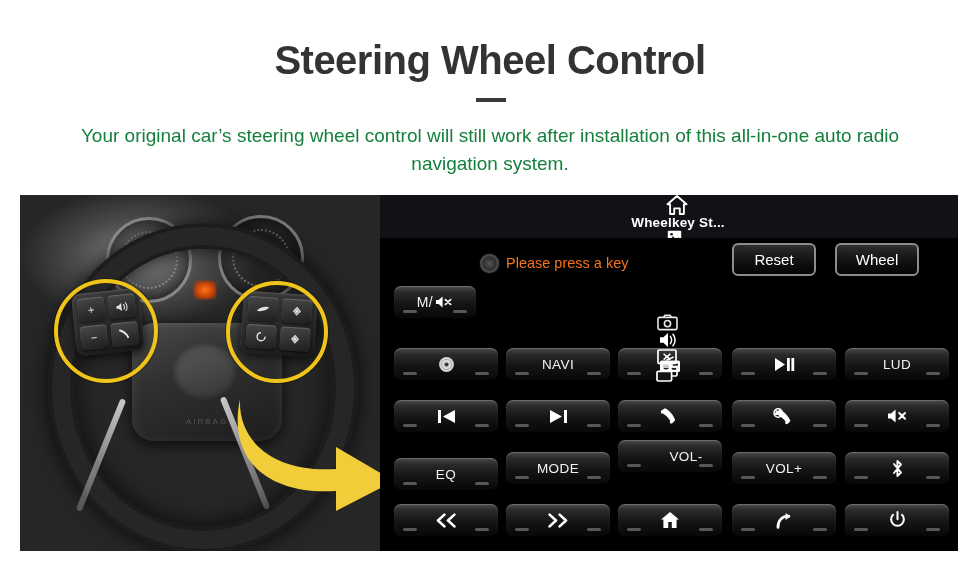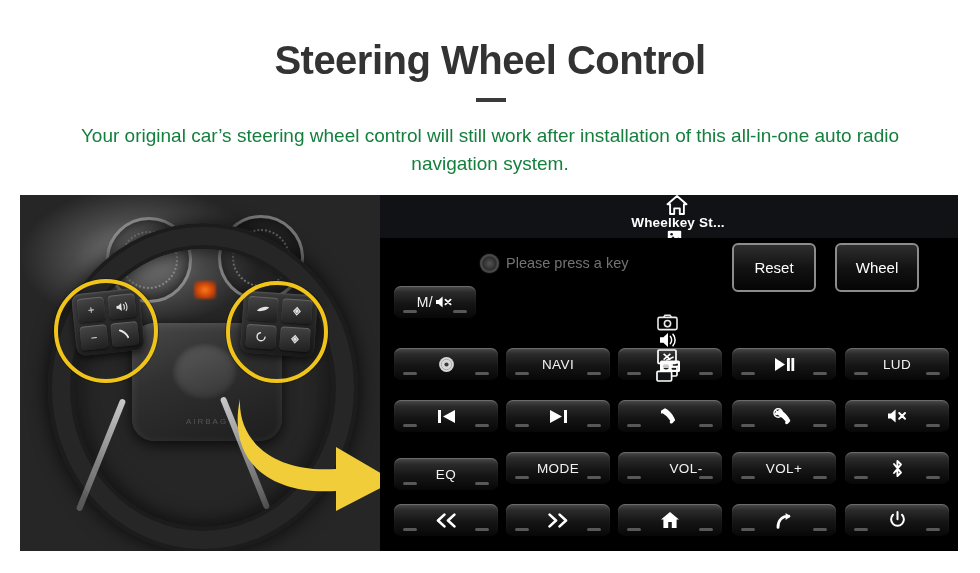--- a/index.html
+++ b/index.html
@@ -162,25 +162,25 @@
 
   .press-row {
     position:absolute; left:0; top:8px; width:578px; height:34px;
   }
   .press-ind {
     position:absolute; left:100px; top:8px; width:19px; height:19px; border-radius:50%;
     background: radial-gradient(circle at 50% 50%, #545454 0%, #2e2e2e 48%, #7c7c7c 70%, #3a3a3a 100%);
     box-shadow: inset 0 0 3px rgba(0,0,0,.9), 0 0 2px rgba(255,255,255,.2);
   }
   .press-text {
-    position:absolute; left:126px; top:8px; font-size:14.5px; color:#737373; line-height:19px;
+    position:absolute; left:126px; top:8px; font-size:14.5px; color:#f97316; line-height:19px;
   }
 
   .topbtn {
-    position:absolute; height: 49px; width: 84px;
+    position:absolute; height: 33px; width: 84px;
     border-radius: 6px;
     background: linear-gradient(180deg,#2e2e2e 0%, #121212 52%, #050505 100%);
     border: 2px solid #8c8c8c;
     color:#fff; font-size:15px;
     display:flex; align-items:center; justify-content:center;
     box-shadow: 0 1px 2px rgba(0,0,0,.8);
   }
   .topbtn.reset { left: 352px; top: 5px; }
   .topbtn.save  { left: 455px; top: 5px; }
 
@@ -451,21 +451,21 @@
           <span class="grid-ico">
             <svg width="21" height="16" viewBox="0 0 21 16">
                 <path d="M1 5.4h3L8.6 1.4v13.2L4 10.6H1z" fill="#fff"></path>
                 <path d="M12.2 5 18 10.8M18 5l-5.8 5.8" stroke="#fff" stroke-width="2" stroke-linecap="round"></path>
               </svg>
           </span>
         </div>
 
         <div class="keybtn" style="left:14px; top:220px;">EQ</div>
         <div class="keybtn" style="left:126px; top:214px;">MODE</div>
-        <div class="keybtn" style="left:238px; top:214px;padding-left:32px;">VOL-</div>
+        <div class="keybtn" style="left:238px; top:202px;padding-left:32px;">VOL-</div>
         <div class="keybtn" style="left:352px; top:214px;">VOL+</div>
         <div class="keybtn" style="left:465px; top:214px;">
           <span class="grid-ico">
             <svg width="13" height="19" viewBox="0 0 13 19">
                 <path d="M3 5 10 13.6 6.4 17V2l3.6 3.4L3 14" fill="none" stroke="#fff" stroke-width="1.9" stroke-linejoin="round" stroke-linecap="round"></path>
               </svg>
           </span>
         </div>
 
         <div class="keybtn" style="left:14px; top:266px;">

